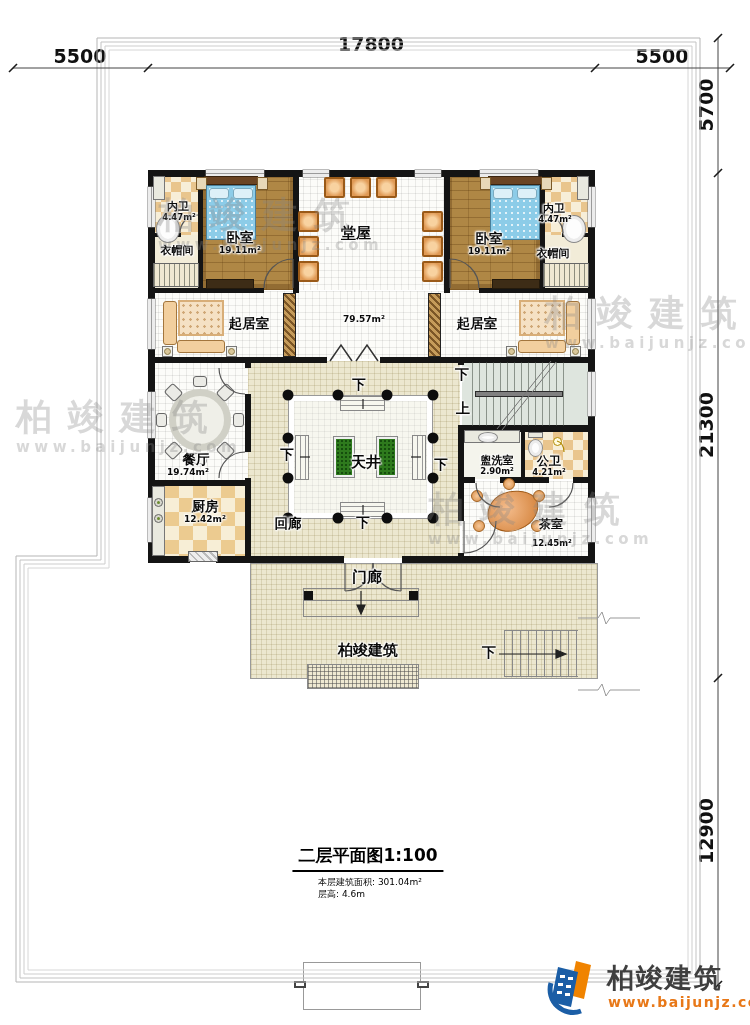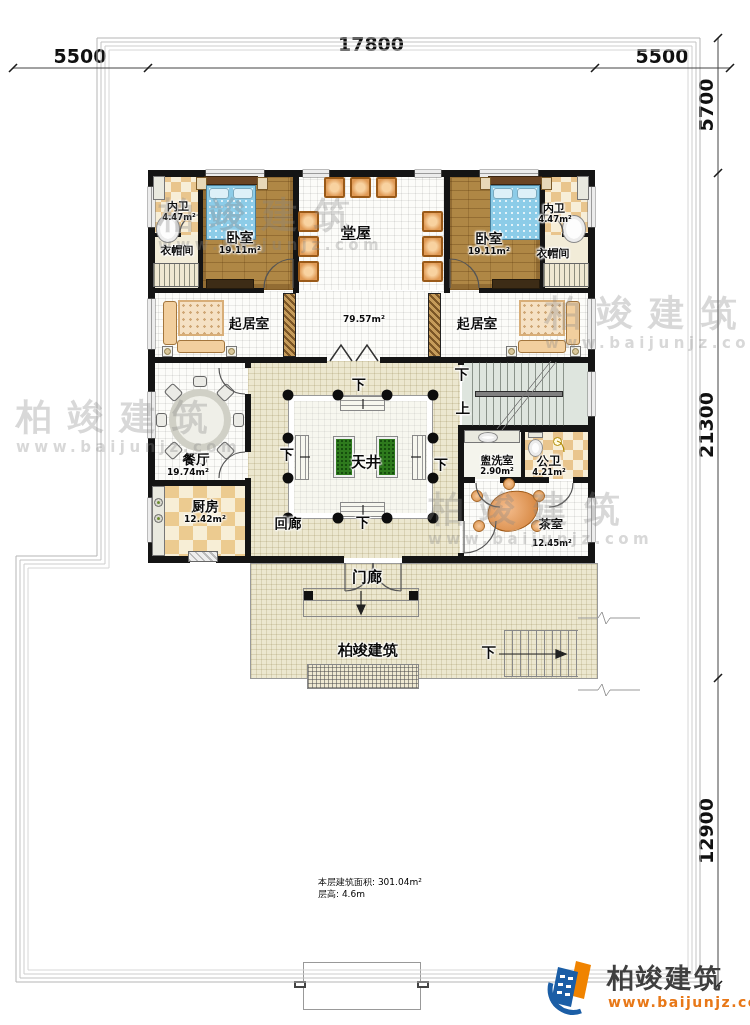--- a/index.html
+++ b/index.html
@@ -363,20 +363,21 @@
   </div>
   <div class="wm" style="left:16px;top:398px">
     <div class="nm">柏竣建筑</div>
     <div class="u">www.baijunjz.com</div>
   </div>
   <div class="wm" style="left:428px;top:490px">
     <div class="nm">柏竣建筑</div>
     <div class="u">www.baijunjz.com</div>
   </div>
 
+  <div class="titleblock" style="left:368px;top:858px;transform:translate(-50%,-50%);font-size:17px;font-weight:bold;border-bottom:2.5px solid #000;padding:0 6px 3px">二层平面图1:100</div>
   <div class="titleblock" style="left:318px;top:876px;font-size:9px">本层建筑面积: 301.04m²</div>
   <div class="titleblock" style="left:318px;top:888px;font-size:9px">层高: 4.6m</div>
 
   <svg class="abs" style="left:545px;top:953px;z-index:30" width="60" height="62" viewBox="0 0 60 62">
     <path d="M6,30 A23,23 0 0,0 36,58" fill="none" stroke="#1b5ea6" stroke-width="5"></path>
     <polygon points="31,8 46,12 39,46 24,42" fill="#f08300"></polygon>
     <polygon points="13,14 33,19 26,54 6,49" fill="#1b5ea6"></polygon>
     <g fill="#fff">
       <rect x="15" y="22" width="5" height="3"></rect>
         <rect x="23" y="24" width="5" height="3"></rect>

